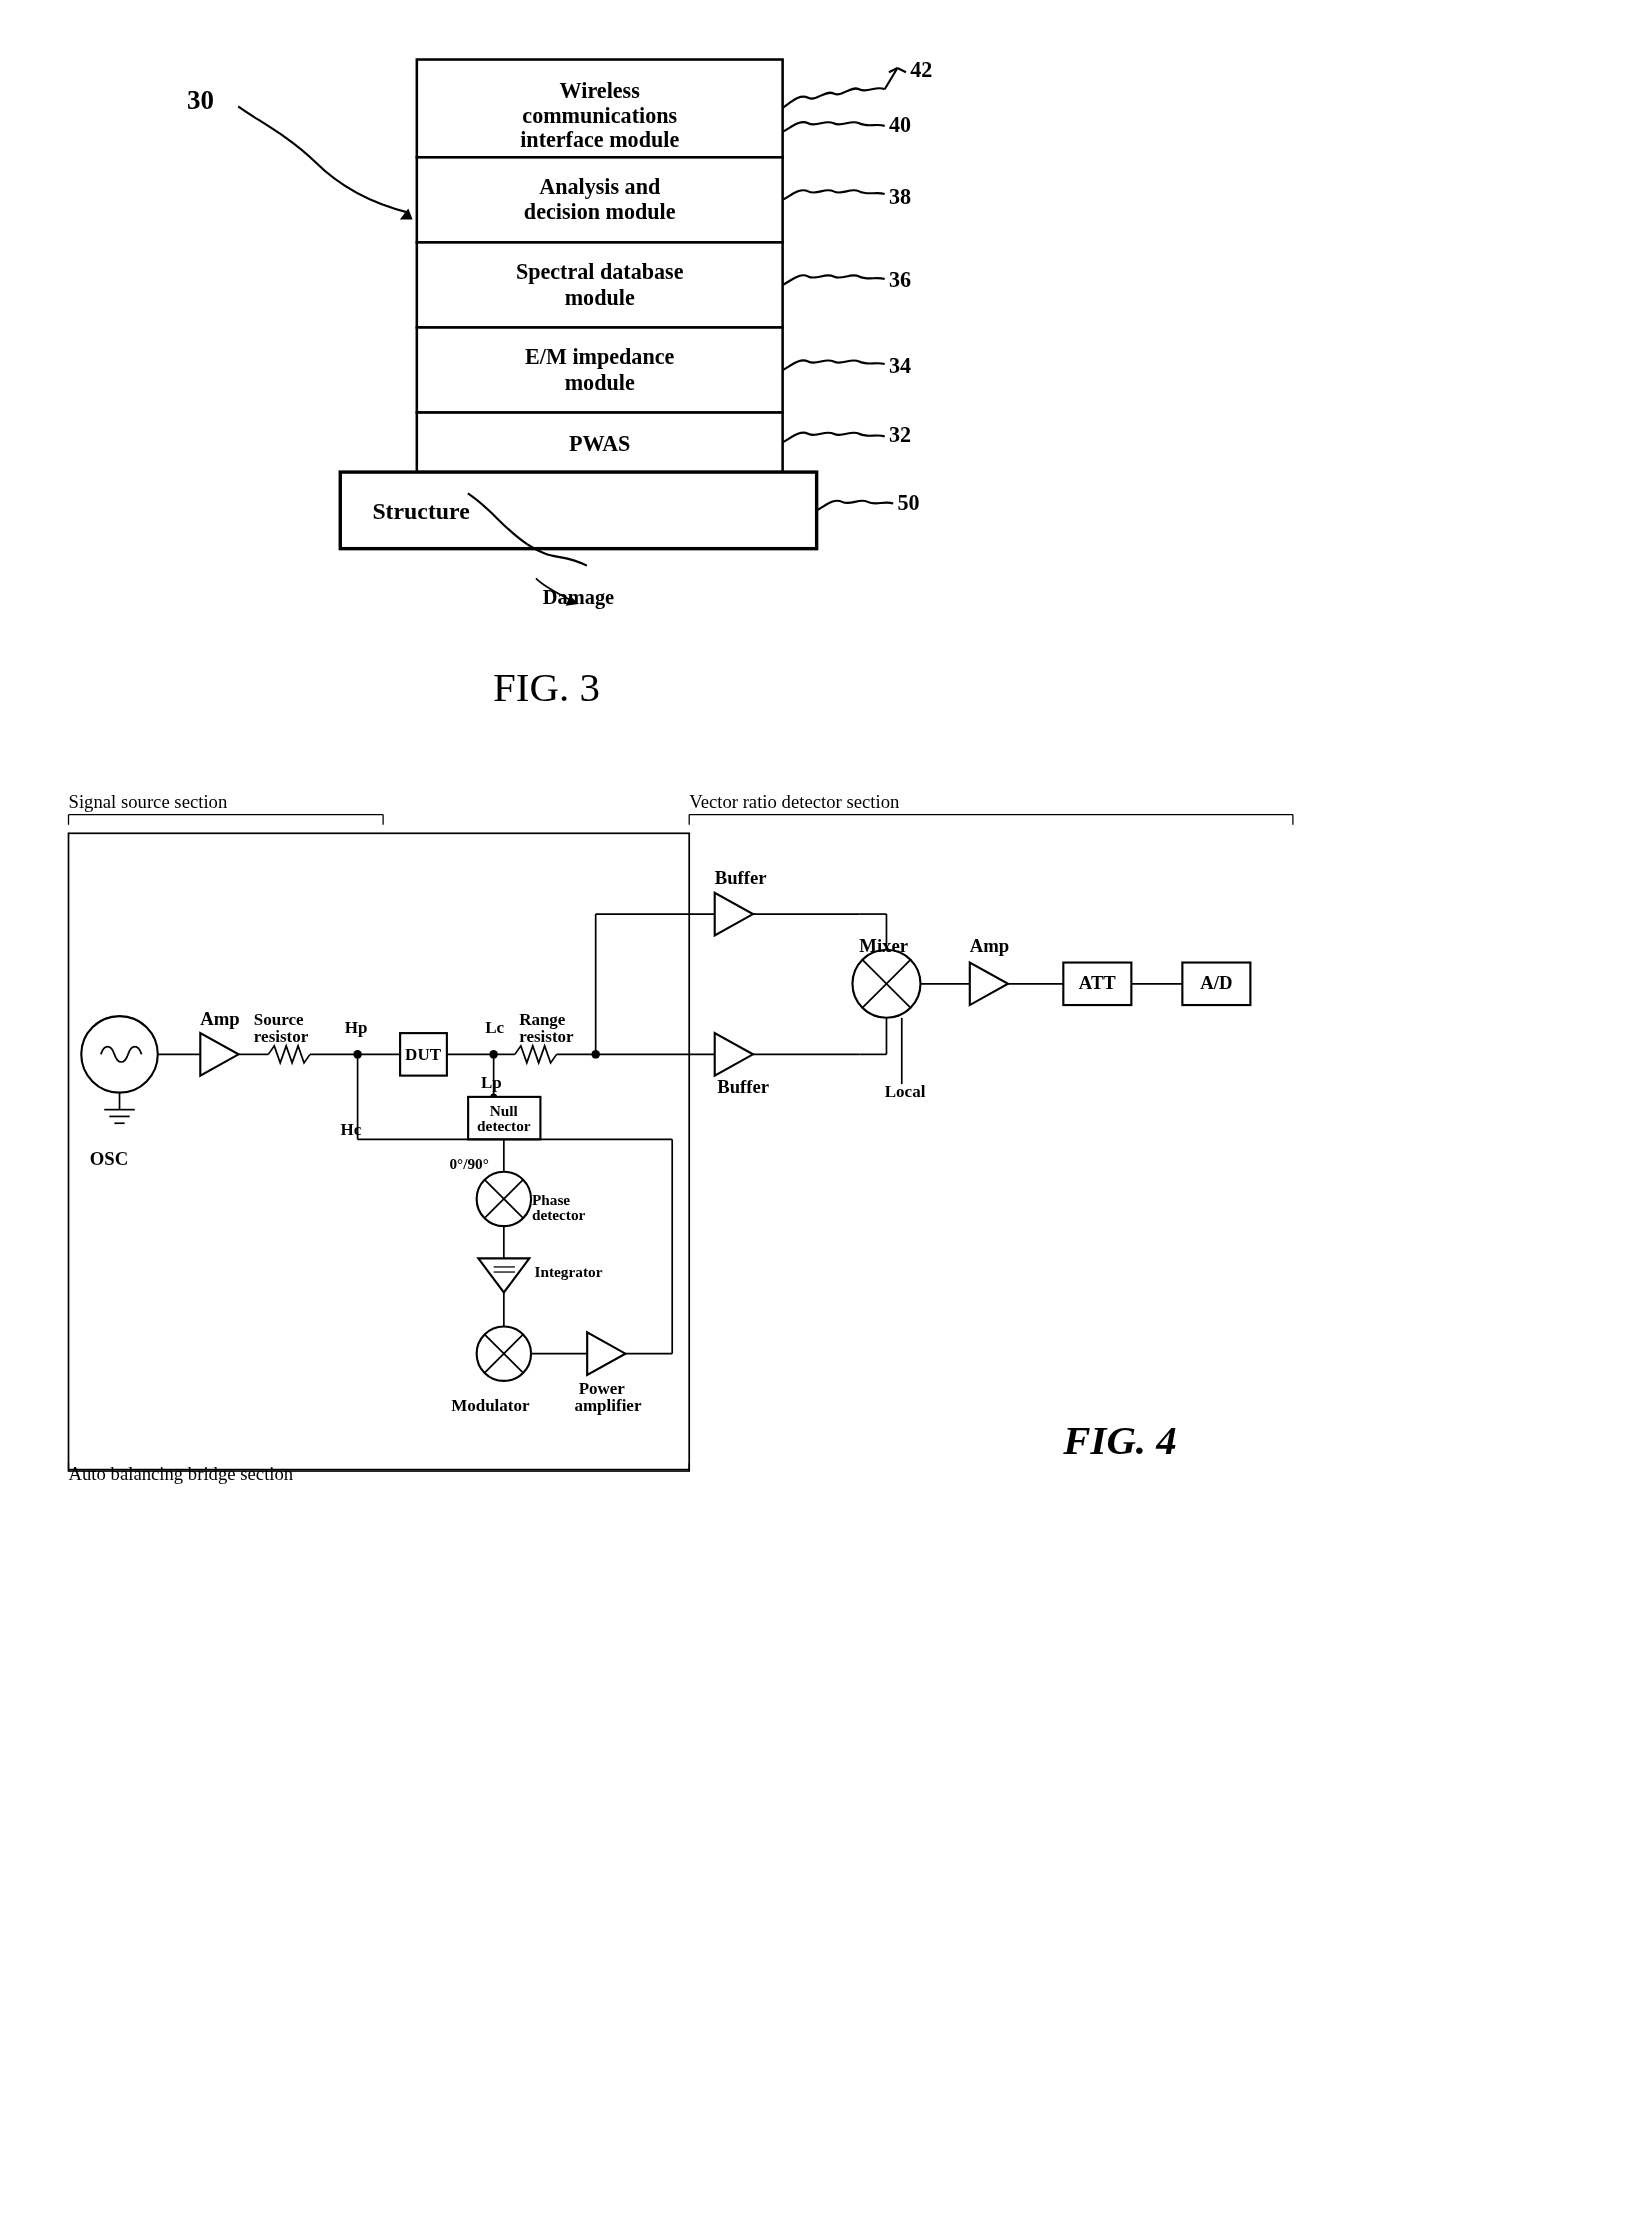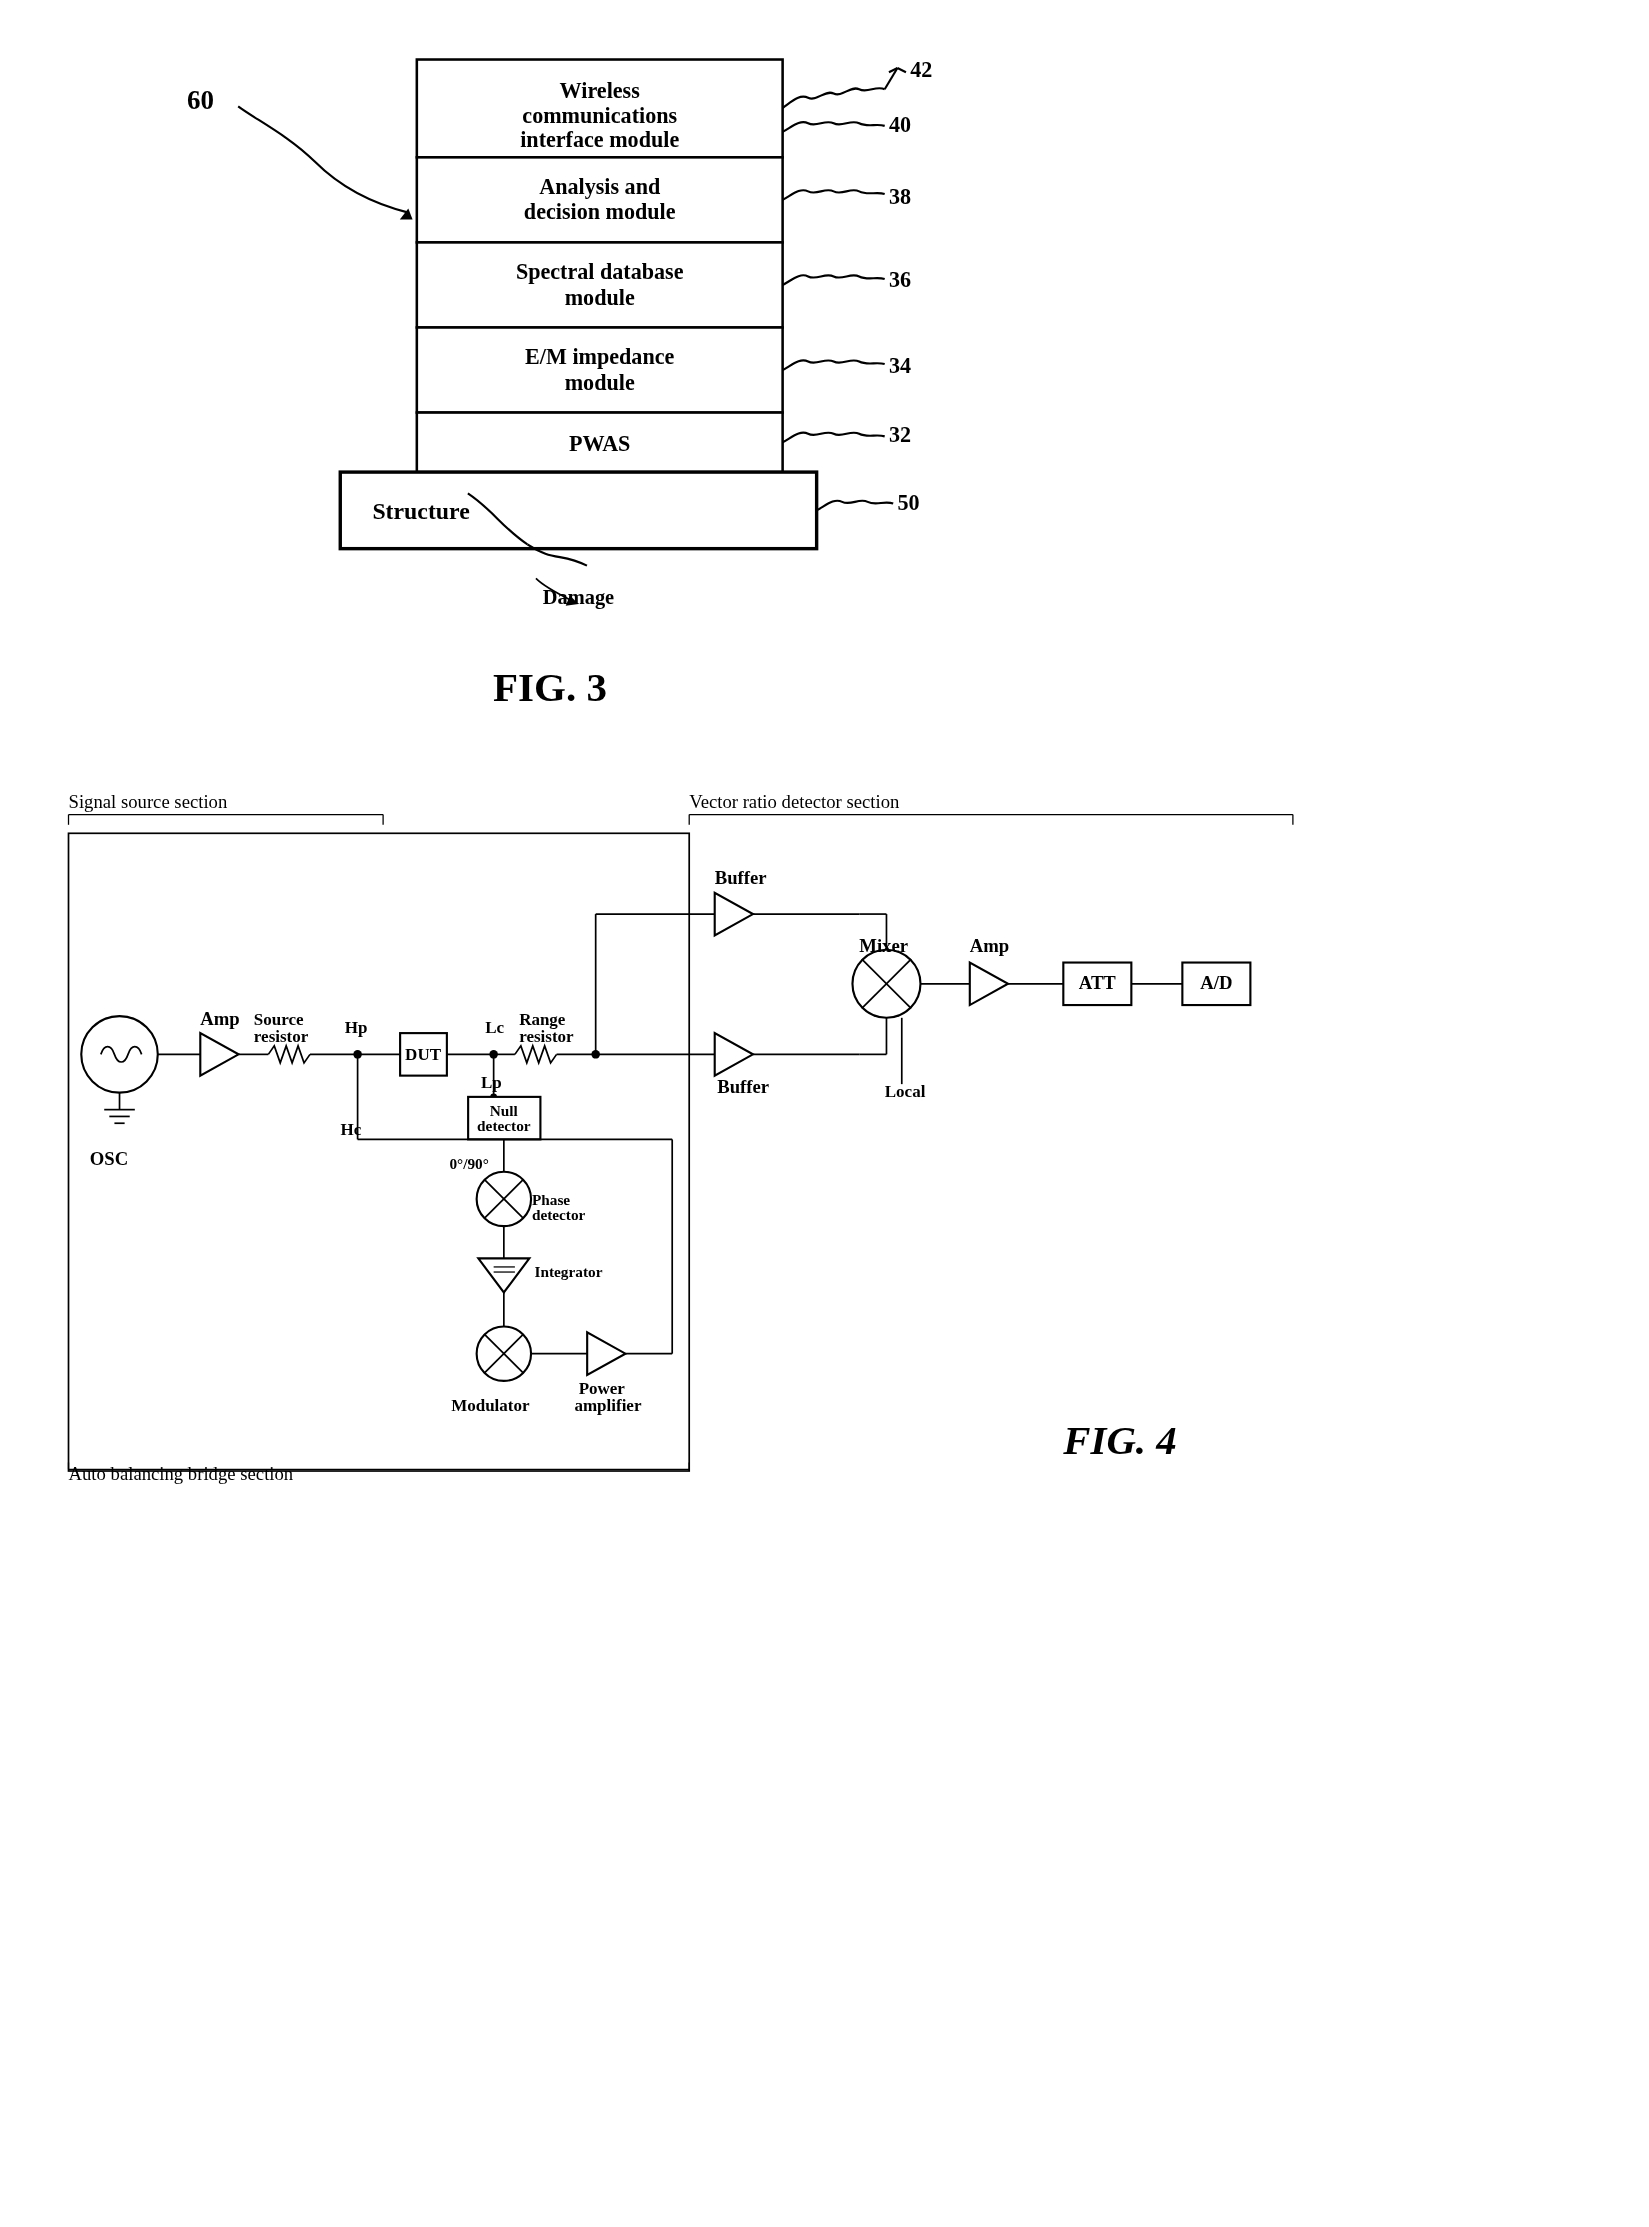--- a/index.html
+++ b/index.html
@@ -42,21 +42,21 @@
     .fig4-svg {
       width: 100%;
       height: 100%;
     }
   </style>
 </head>
 <body>
 
 <div class="fig3-section">
 
-  <div style="position:absolute; top:51px; left:17px; font-size:27px; font-weight:bold;">60</div>
+  <div style="position:absolute; top:51px; left:17px; font-size:27px; font-weight:bold;">30</div>
 
   <svg class="fig3-svg" viewBox="0 0 1100 750">
 
     <path d="M 80 85 C 100 100, 140 120, 170 150 C 200 180, 240 200, 280 210" stroke="#000" stroke-width="2.5" fill="none"></path>
     <polygon points="280,205 270,218 285,218" fill="#000"></polygon>
 
     <rect x="290" y="30" width="430" height="115" stroke="#000" stroke-width="3" fill="white"></rect>
     <text x="505" y="75" text-anchor="middle" font-size="26" font-weight="bold" font-family="Times New Roman">Wireless</text>
     <text x="505" y="105" text-anchor="middle" font-size="26" font-weight="bold" font-family="Times New Roman">communications</text>
     <text x="505" y="133" text-anchor="middle" font-size="26" font-weight="bold" font-family="Times New Roman">interface module</text>
@@ -108,21 +108,21 @@
     <text x="845" y="398" font-size="26" font-weight="bold" font-family="Times New Roman">34</text>
 
     <path d="M 720 480 C 730 475, 740 465, 750 470 C 760 475, 770 465, 780 470 C 790 475, 800 465, 810 470 C 820 475, 830 470, 840 473" stroke="#000" stroke-width="2.5" fill="none"></path>
     <text x="845" y="480" font-size="26" font-weight="bold" font-family="Times New Roman">32</text>
 
     <path d="M 760 560 C 770 555, 780 545, 790 550 C 800 555, 810 545, 820 550 C 830 555, 840 548, 850 552" stroke="#000" stroke-width="2.5" fill="none"></path>
     <text x="855" y="560" font-size="26" font-weight="bold" font-family="Times New Roman">50</text>
 
   </svg>
 
-  <div style="position:absolute; top:629px; left:323px; font-size:41px; font-weight:bold; font-family:'Times New Roman',serif;">FIG. 3</div>
+  <div style="position:absolute; top:629px; left:323px; font-size:41px; font-weight:normal; font-family:'Times New Roman',serif;">FIG. 3</div>
 
 </div>
 
 <div class="fig4-section">
   <svg class="fig4-svg" viewBox="0 0 1850 1600">
 
     <text x="30" y="30" font-size="22" font-family="Times New Roman">Signal source section</text>
     <line x1="30" y1="38" x2="30" y2="50" stroke="#000" stroke-width="1.5"></line>
     <line x1="30" y1="38" x2="400" y2="38" stroke="#000" stroke-width="1.5"></line>
     <line x1="400" y1="38" x2="400" y2="50" stroke="#000" stroke-width="1.5"></line>

